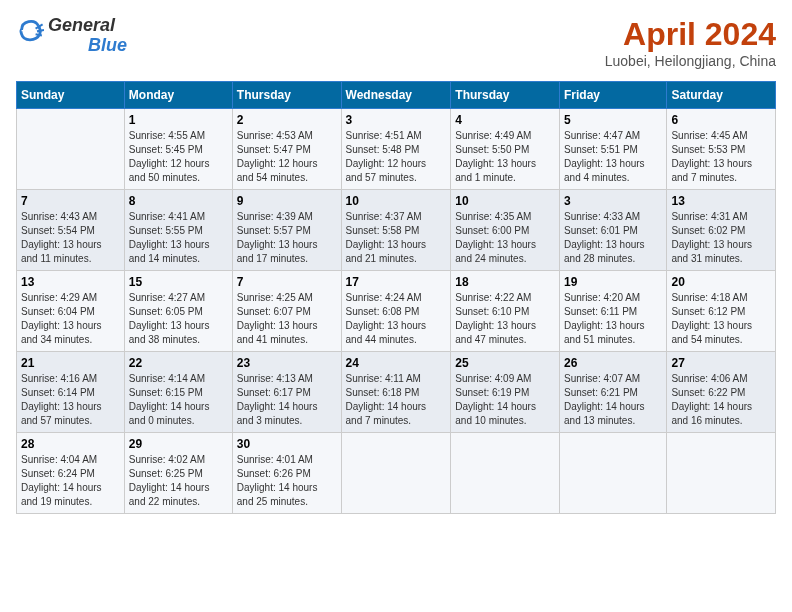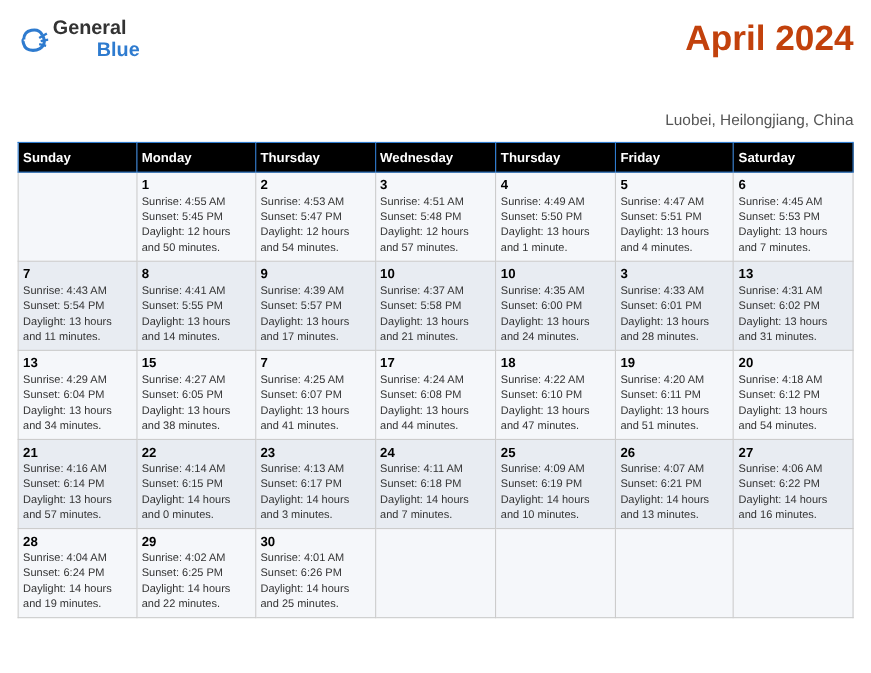--- a/index.html
+++ b/index.html
@@ -11,22 +11,22 @@
       padding: 16px;
     }
     .header {
       display: flex;
       justify-content: space-between;
       align-items: flex-start;
       margin-bottom: 12px;
     }
     .logo {
       display: flex;
-      align-items: center;
       gap: 4px;
+      font-style: italic;
     }
     .logo-text {
       font-size: 18px;
       font-weight: bold;
       line-height: 1.1;
     }
     .logo-text .general { color: #333; }
     .logo-text .blue { color: #2e7bcf; margin-left: 40px; }
     .logo-icon {
       width: 28px;
@@ -36,29 +36,28 @@
       text-align: right;
     }
     .month-year {
       font-size: 32px;
       font-weight: bold;
       color: #c2410c;
     }
     .location {
       font-size: 14px;
       color: #555;
-      margin-top: 48px;
     }
     table {
       width: 100%;
       border-collapse: collapse;
       font-size: 11px;
     }
     thead tr th {
-      background: #000000;
+      background: #0369a1;
       color: #fff;
       padding: 6px 4px;
       text-align: left;
       font-size: 12px;
       border: 1px solid #2e7bcf;
     }
     tbody tr td {
       border: 1px solid #ccc;
       vertical-align: top;
       padding: 4px;

